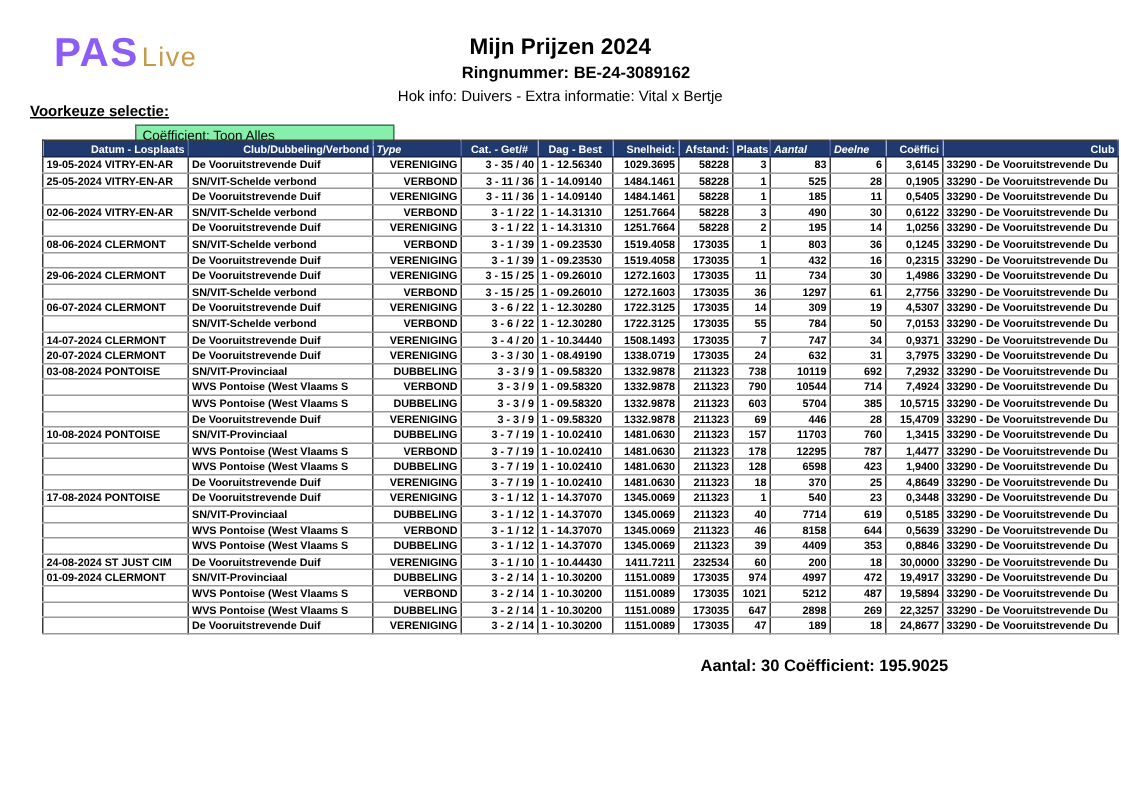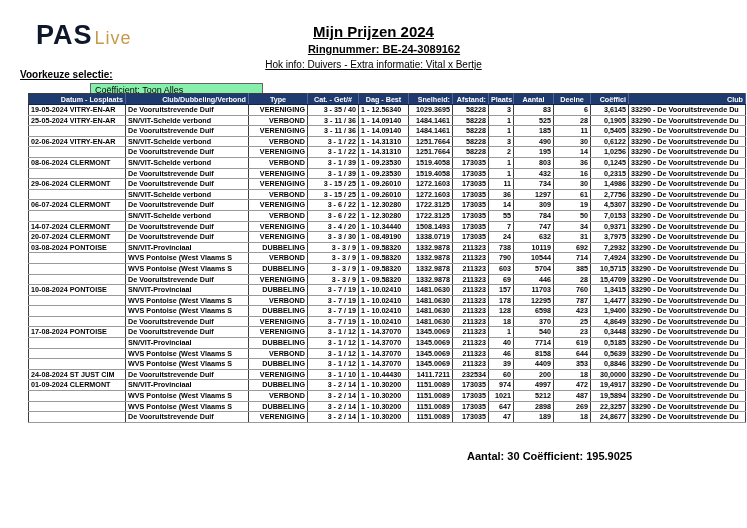--- a/index.html
+++ b/index.html
@@ -6,29 +6,29 @@
   html, body {
     width: 747px; height: 528px;
     background: #ffffff;
     font-family: "Liberation Sans", sans-serif;
     position: relative;
     overflow: hidden;
   }
   
   .logo { position: absolute; left: 36px; top: 20px; white-space: nowrap; }
   .logo .pas {
-    font-size: 27px; font-weight: bold; color: #0f172a;
+    font-size: 27px; font-weight: bold; color: #8b5cf6;
     letter-spacing: 1px; font-family: "Liberation Sans", sans-serif; margin-top: 40px;
   }
   .logo .live {
     font-size: 18px; color: #c59a4a; font-weight: normal;
     letter-spacing: 1px; margin-left: 2px;
   }
   
-  .page-header { position: absolute; left: 0; top: 23px; width: 747px; text-align: center; text-decoration: underline; }
+  .page-header { position: absolute; left: 0; top: 23px; width: 747px; text-align: center; }
   .page-title { font-size: 15px; font-weight: bold; color: #000; }
   .ring-number { font-size: 11px; font-weight: bold; color: #000; margin-top: 3px; padding-left: 21px; }
   .hok-info { font-size: 10px; color: #000; margin-top: 4px; }
   
   .filter-label {
     position: absolute; left: 20px; top: 69px;
     font-size: 10px; font-weight: bold; text-decoration: underline; color: #000;
   }
   .filter-select {
     position: absolute; left: 90px; top: 83px;
@@ -58,25 +58,25 @@
     border-bottom: 1px solid #9a9a9a;
     background: #fff; color: #000;
     white-space: nowrap; overflow: hidden;
   }
   .results-table { border: 1px solid #3c3c3c; }
   
   td.c0, td.c1, td.c4, td.c11 { text-align: left; }
   td.c2, td.c3, td.c5, td.c6, td.c7, td.c8, td.c9, td.c10 { text-align: right; }
   
   th.c0, th.c1, th.c5, th.c6, th.c7, th.c10, th.c11 { text-align: right; }
-  th.c2, th.c8, th.c9 { text-align: center; }
+  th.c2, th.c8, th.c9 { text-align: left; font-style: italic; }
   th.c3, th.c4 { text-align: center; }
   
   .footer-summary {
-    position: absolute; left: 467px; top: 450px;
+    position: absolute; left: 467px; top: 438px;
     font-size: 11px; font-weight: bold; color: #000; white-space: nowrap;
   }
 </style>
 </head>
 <body>
 
 <div class="logo">
   <span class="pas">PAS</span><span class="live">Live</span>
 </div>
 

